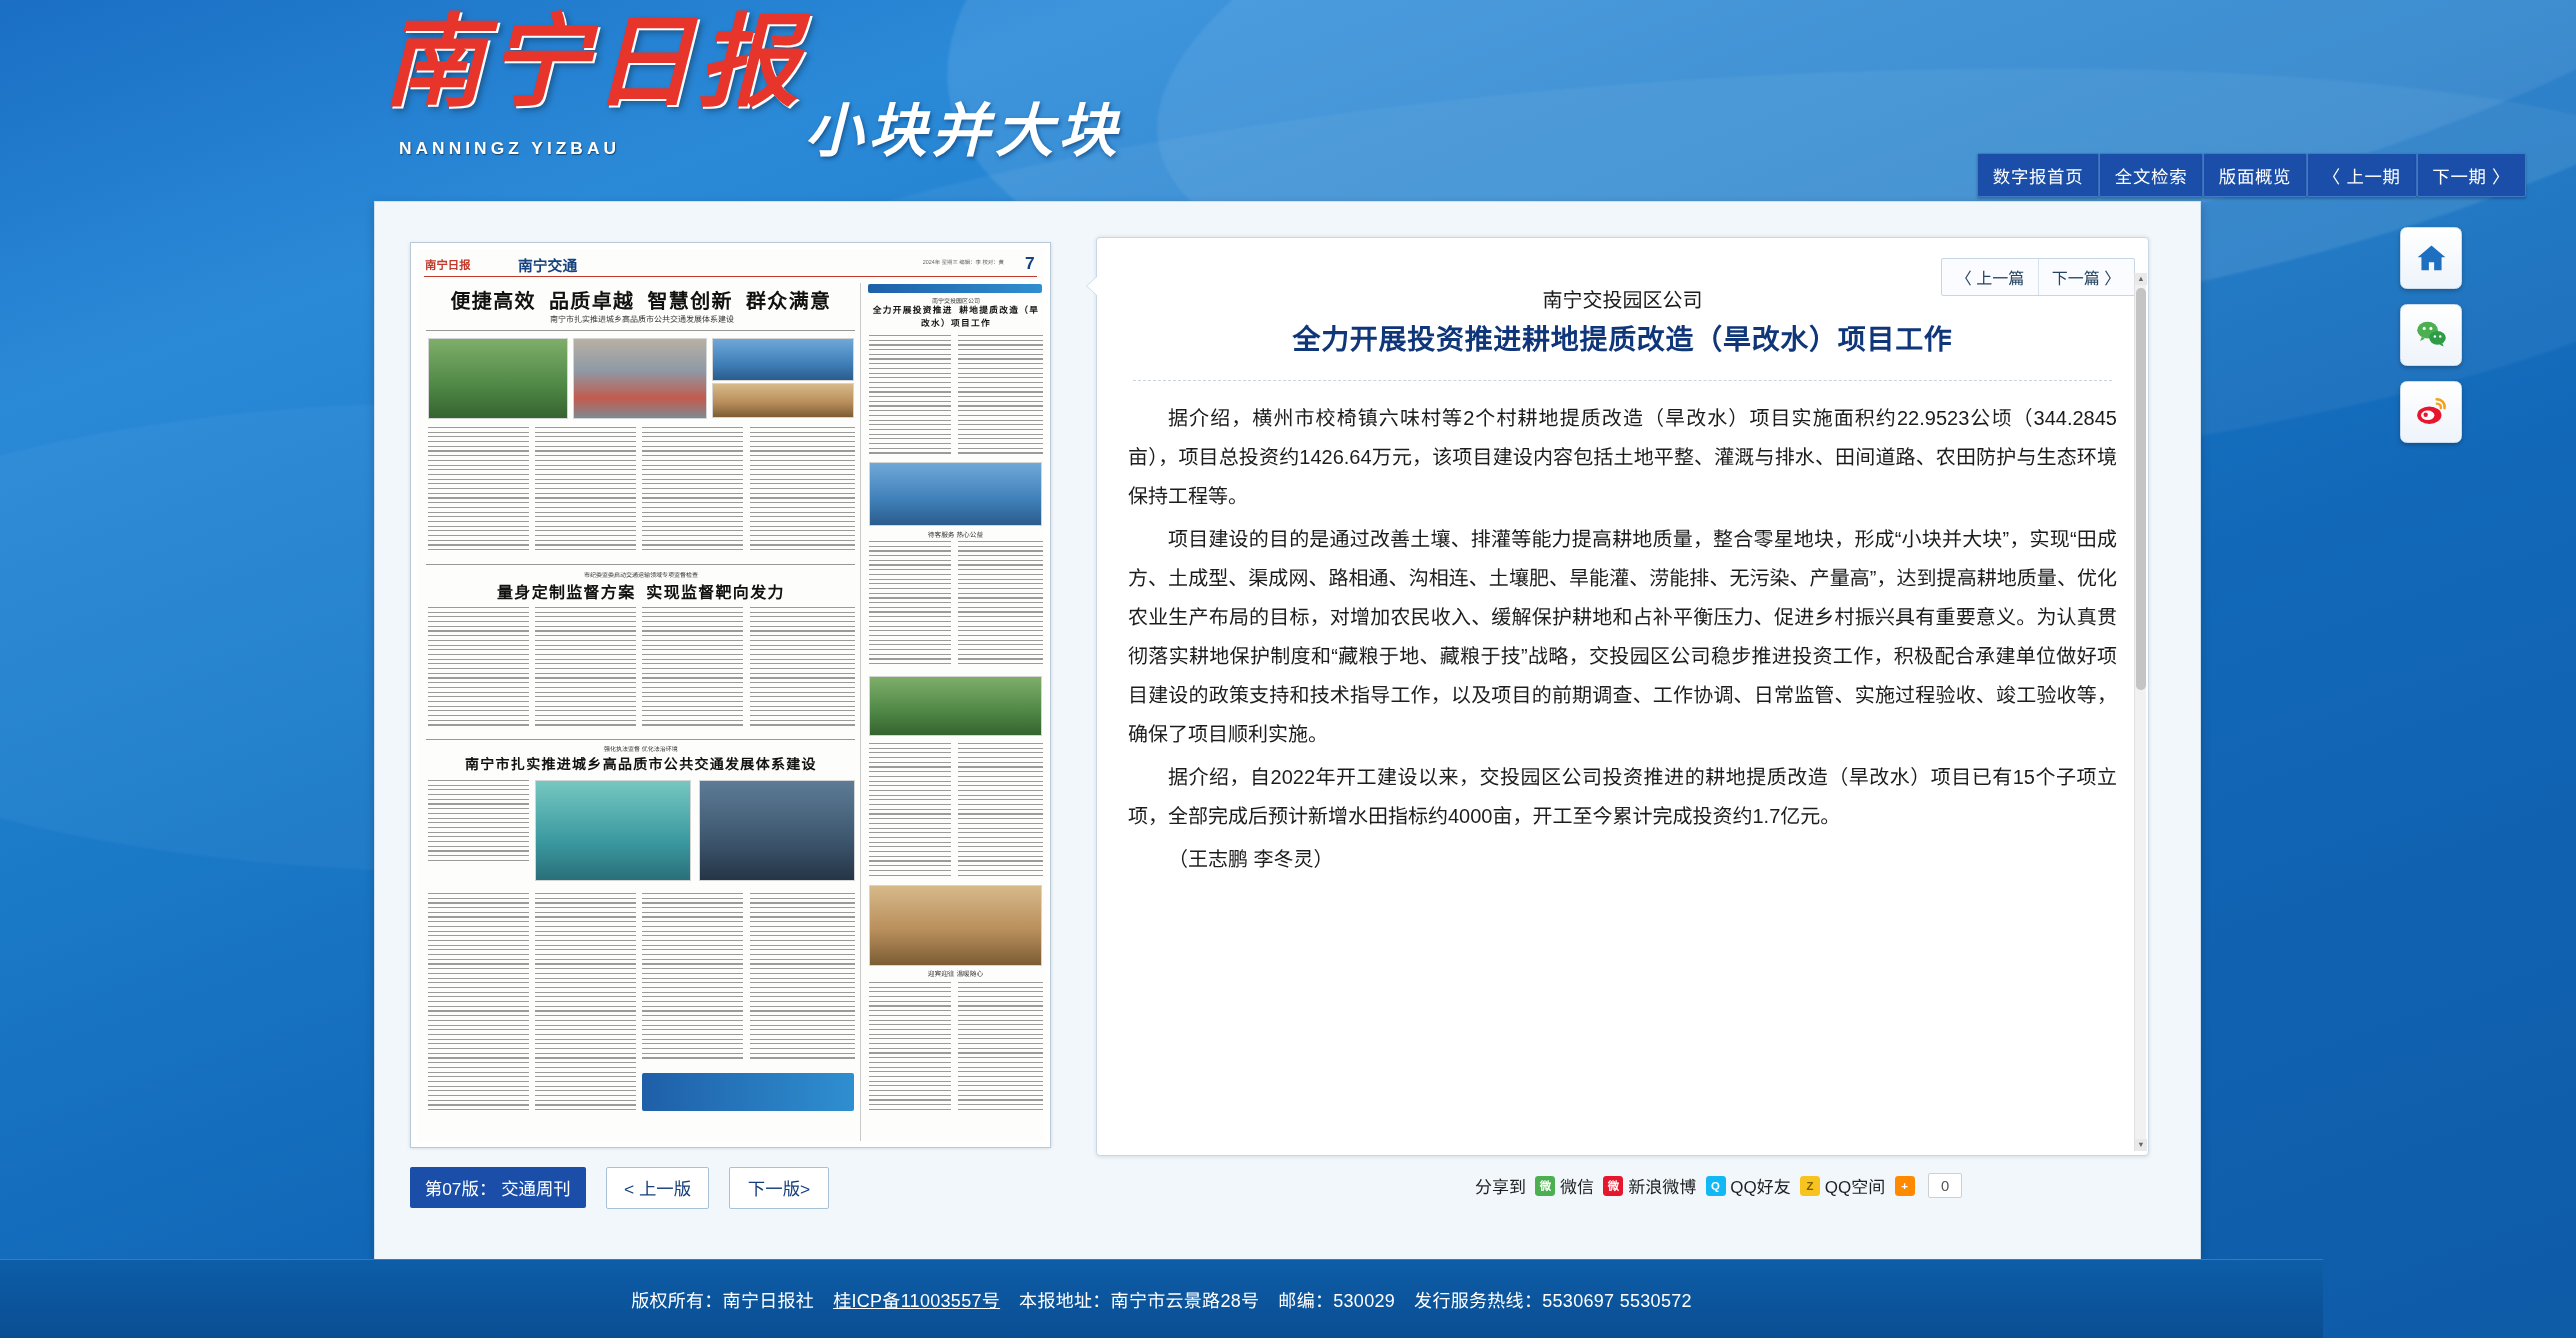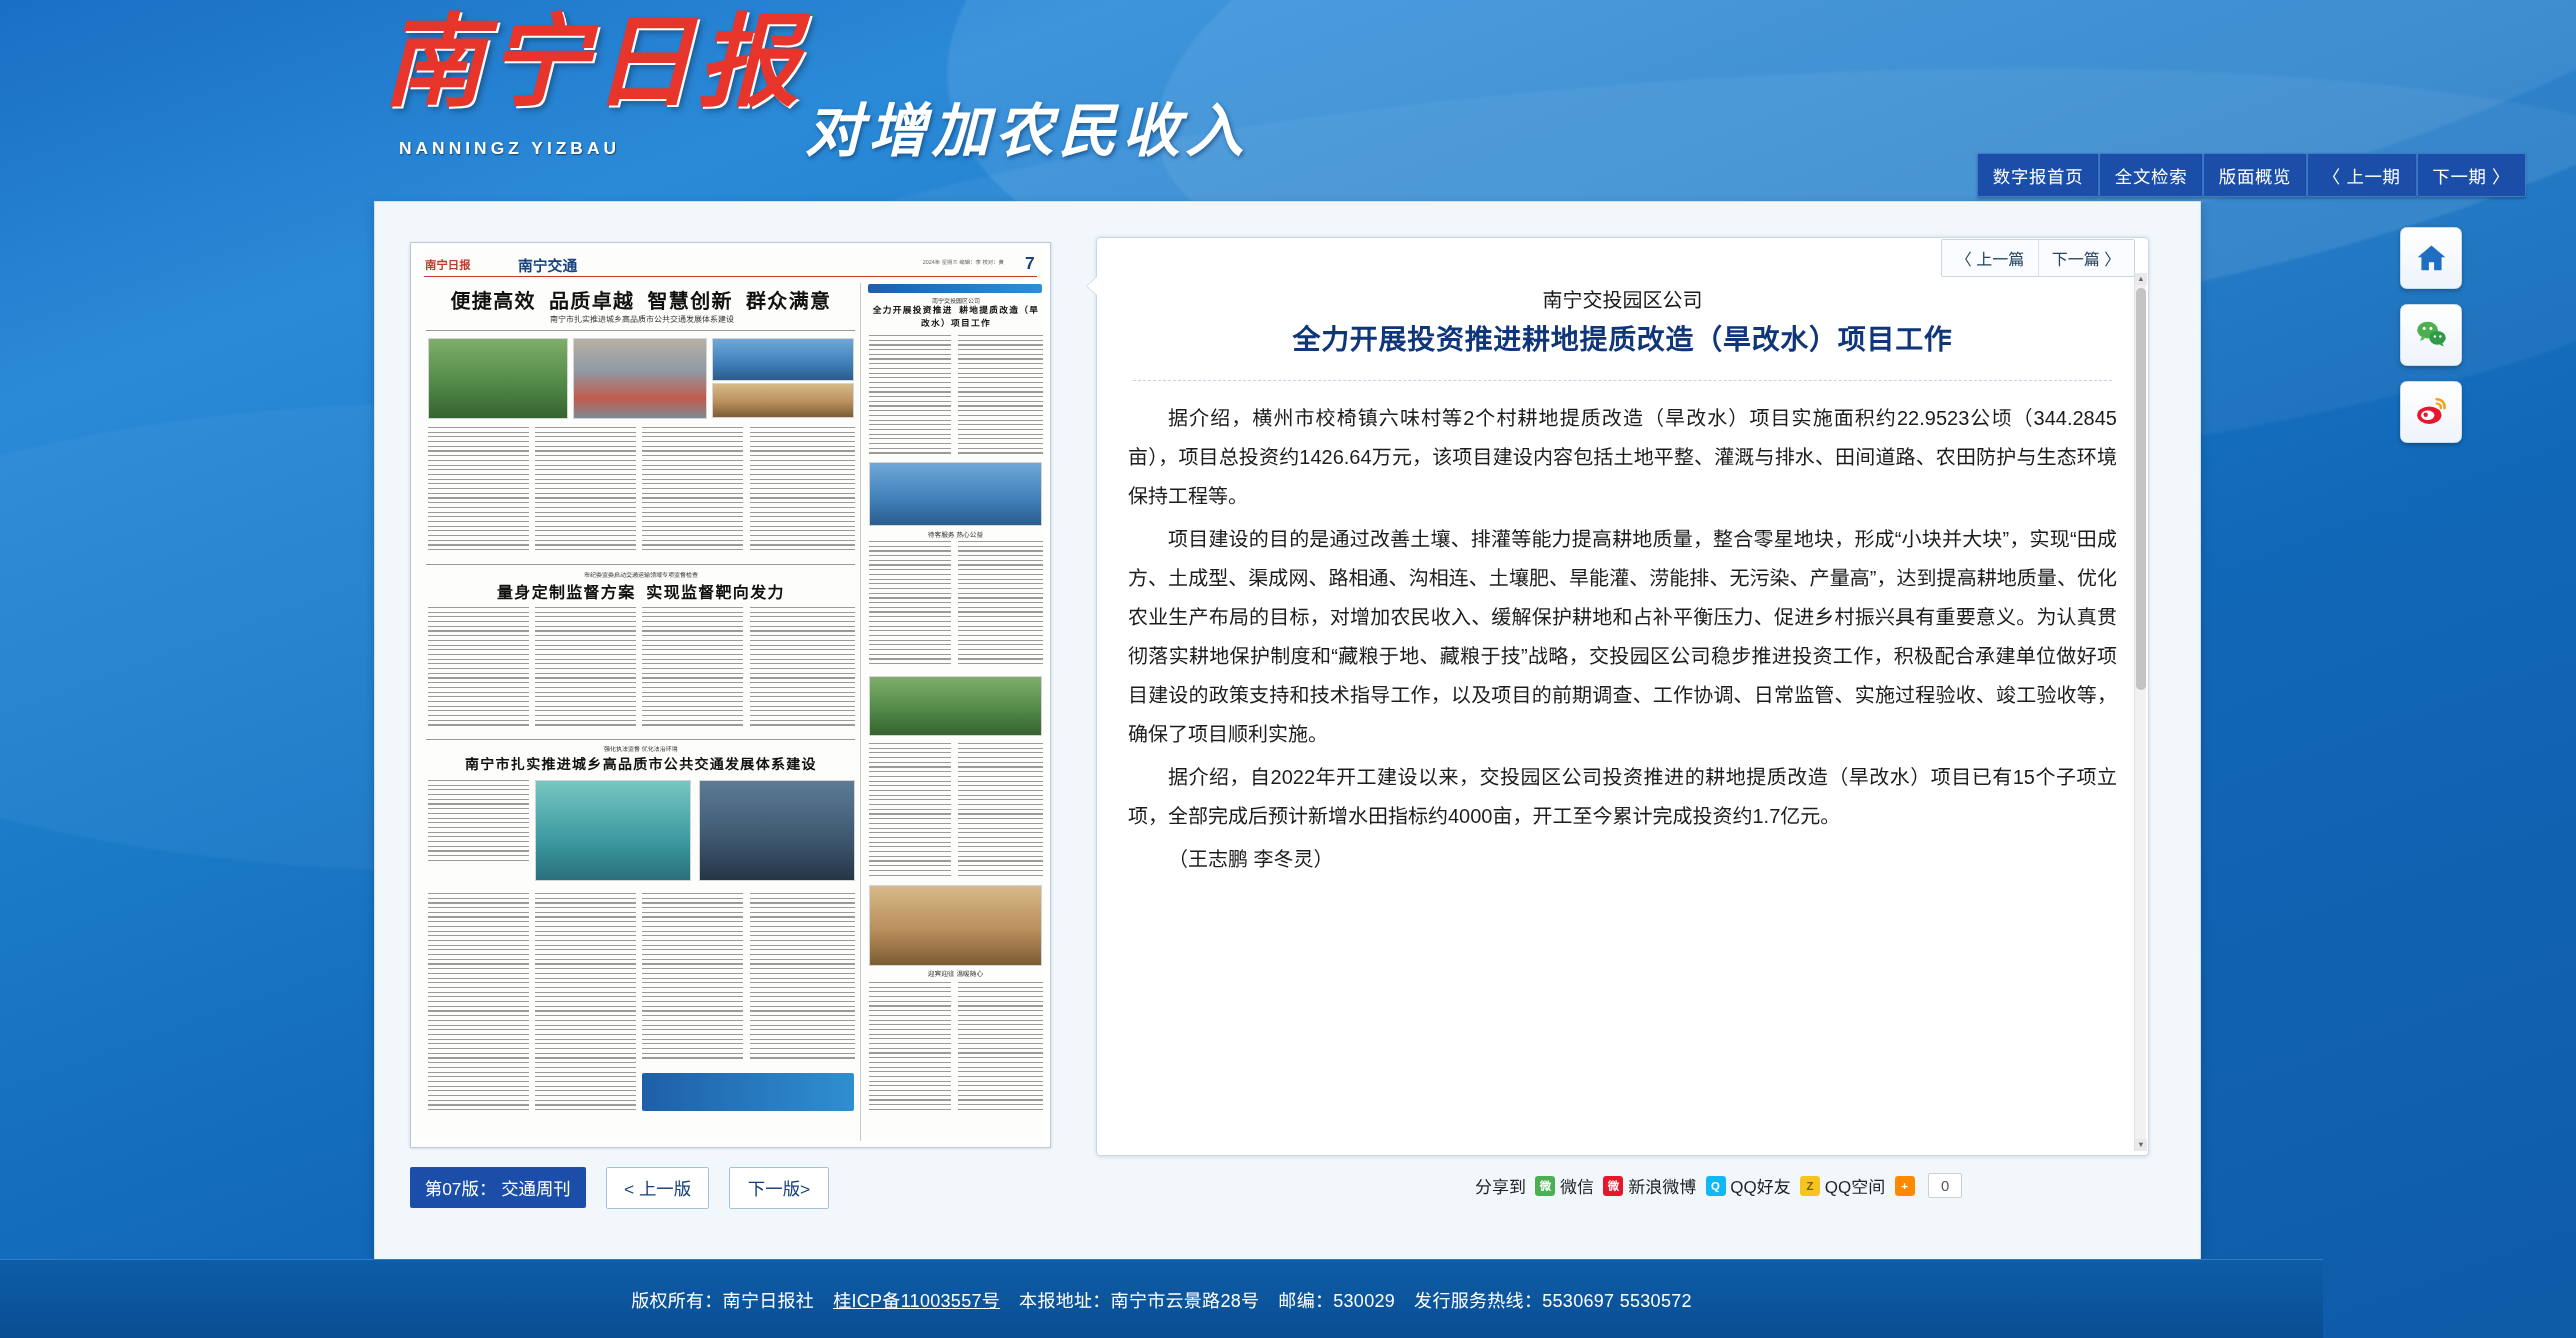--- a/index.html
+++ b/index.html
@@ -187,21 +187,21 @@
   #reader::before {
     content: "";
     position: absolute; left: -10px; top: 39px;
     width: 0; height: 0;
     border-top: 9.4px solid transparent;
     border-bottom: 9.4px solid transparent;
     border-right: 10px solid #ffffff;
     filter: drop-shadow(-0.7px 0 0 #c8d8e8);
   }
   #reader-nav {
-    position: absolute; right: 13.4px; top: 1px;
+    position: absolute; right: 13.4px; top: 20px;
     display: flex; align-items: center; gap: 0;
     border: 0.7px solid #c6d6e6; border-radius: 2px; overflow: hidden;
     background: #fafcff;
   }
   .rn-btn {
     font-size: 16px; color: #26435f; padding: 6px 13.4px; cursor: pointer;
     white-space: nowrap;
   }
   .rn-sep { width: 0.7px; align-self: stretch; background: #d6e2ee; }
 
@@ -302,21 +302,21 @@
 
 <div class="bg-swoosh s1"></div>
 <div class="bg-swoosh s2"></div>
 <div class="bg-swoosh s3"></div>
 <div class="bg-swoosh s4"></div>
 
 <div id="masthead">
   <div id="logo-wrap">
     <div id="logo-cn">南宁日报</div>
     <div id="logo-pinyin">NANNINGZ YIZBAU</div>
-    <div id="logo-sub">对增加农民收入</div>
+    <div id="logo-sub">小块并大块</div>
   </div>
 </div>
 
 <div id="topnav">
   <div class="nav-btn">数字报首页</div>
   <div class="nav-btn">全文检索</div>
   <div class="nav-btn">版面概览</div>
   <div class="nav-btn">〈 上一期</div>
   <div class="nav-btn">下一期 〉</div>
 </div>

